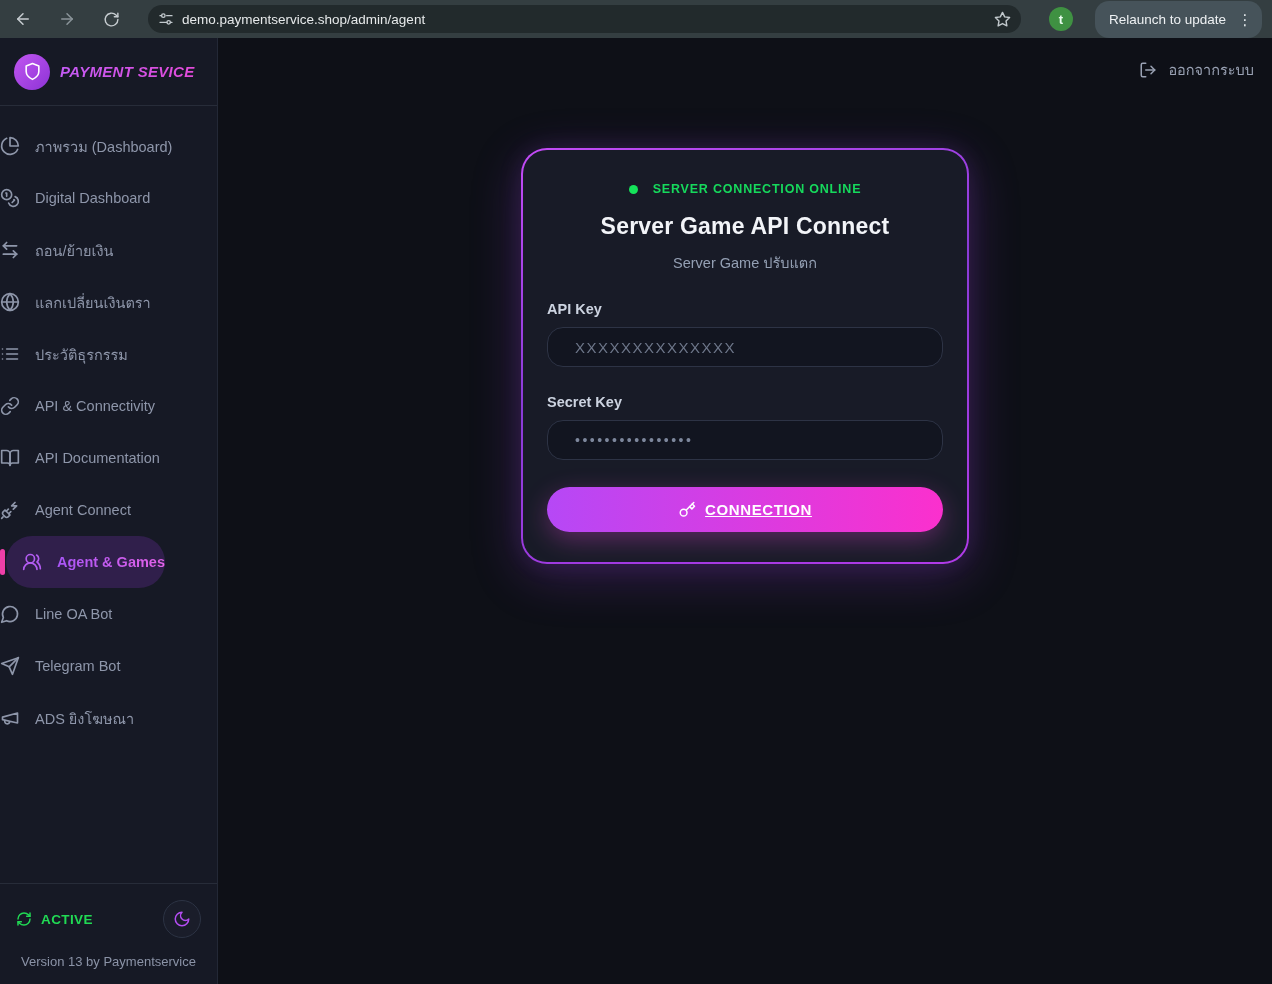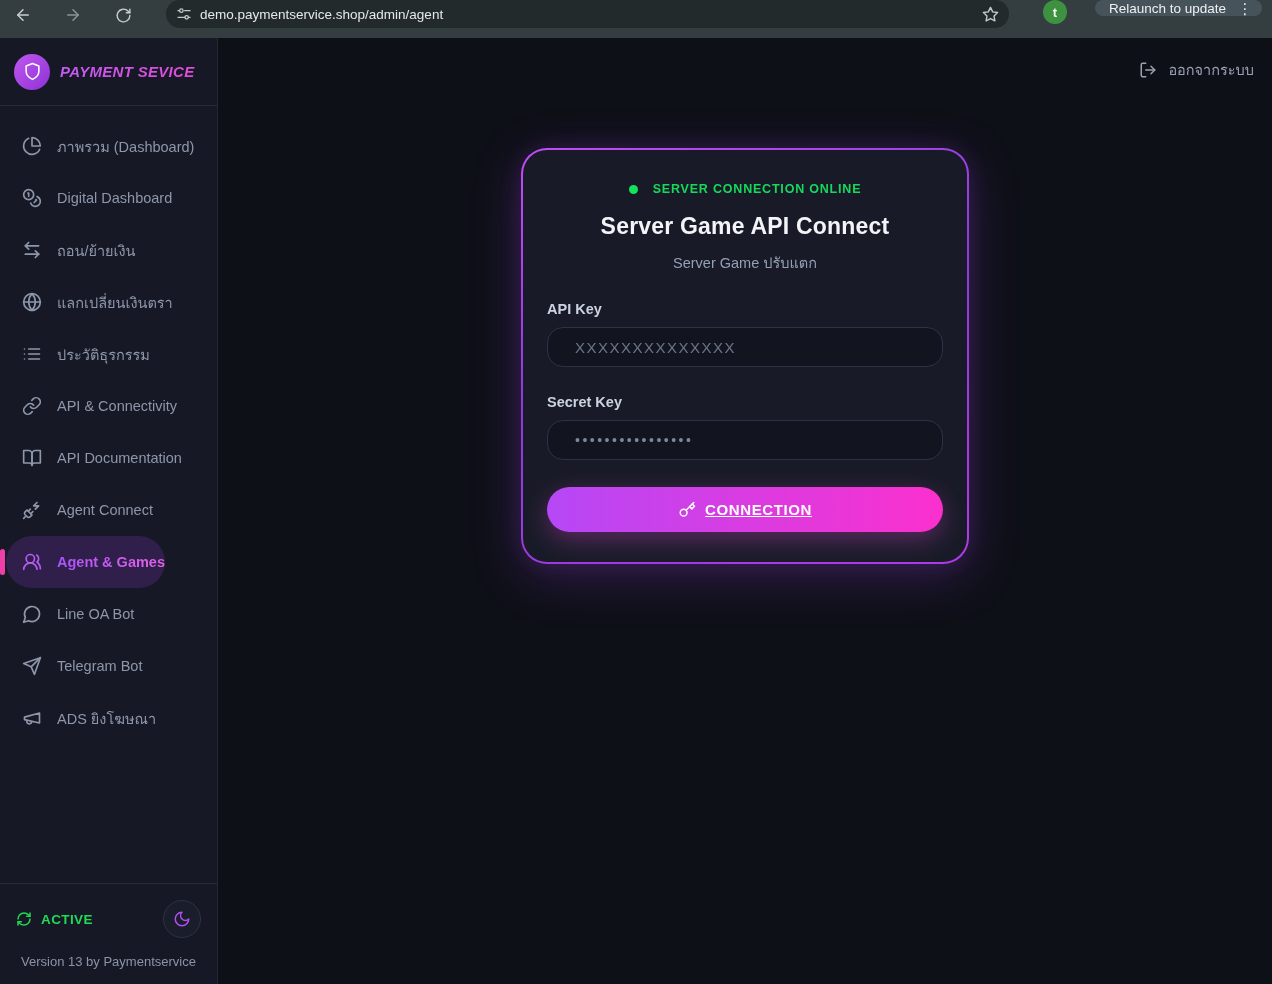--- a/index.html
+++ b/index.html
@@ -1,51 +1,51 @@
 <!DOCTYPE html>
 <html><head>
 <meta charset="utf-8">
 <style>
   * { margin:0; padding:0; box-sizing:border-box; }
   html,body { width:1272px; height:984px; overflow:hidden; background:#0e1017;
     font-family:"Liberation Sans","DejaVu Sans",sans-serif; }
 
   
-  .browser-bar { height:38px; background:#343e41; display:flex; 
-    padding:0 10px 0 8px; gap:20px; }
+  .browser-bar { height:38px; background:#343e41; display:flex; align-items:center;
+    padding:0 10px 0 8px; gap:14px; }
   .nav-btn { width:30px; height:30px; border-radius:50%; display:flex; align-items:center;
     justify-content:center; color:#c7cdd1; flex:0 0 auto; }
   .nav-btn.dim { color:#8a9499; }
   .omnibox { flex:1; height:28px; background:#222a2c; border-radius:14px; margin:0 8px;
     display:flex; align-items:center; padding:0 10px; gap:8px; max-width:958px; }
   .omnibox .url { color:#e6e9ea; font-size:13.5px; flex:1; white-space:nowrap; overflow:hidden; }
   .tune-ic, .star-ic { color:#c2c9cd; display:flex; align-items:center; }
   .avatar { width:24px; height:24px; border-radius:50%; background:#3f9142; color:#eafcEF;
     color:#eafcef; font-size:13px; font-weight:bold; display:flex; align-items:center;
     justify-content:center; margin:0 8px 0 6px; flex:0 0 auto; }
-  .relaunch { height:16px; background:#46535a; border-radius:14px; display:flex; align-items:center;
+  .relaunch { height:37px; background:#46535a; border-radius:14px; display:flex; align-items:center;
     padding:0 6px 0 14px; gap:8px; color:#eef1f3; font-size:13.5px; flex:0 0 auto; }
   .kebab { color:#e2e7ea; font-size:15px; letter-spacing:0; line-height:1;
     width:22px; text-align:center; }
 
   
   .app { display:flex; height:946px; }
   .sidebar { width:218px; background:#161925; border-right:1px solid #232836;
     display:flex; flex-direction:column; }
   .brand { height:68px; display:flex; align-items:center; gap:10px; padding:0 14px;
     border-bottom:1px solid rgba(148,163,184,.14);font-style:italic; }
   .brand-badge { width:36px; height:36px; border-radius:50%;
     background:linear-gradient(135deg,#c156f0,#8d33d6); display:flex; align-items:center;
     justify-content:center; color:#fff; flex:0 0 auto; }
   .brand-name { font-size:15px; font-weight:bold; letter-spacing:.3px;
     background:linear-gradient(90deg,#c45bf5,#e24bd9); -webkit-background-clip:text;
     background-clip:text; color:transparent; }
 
   .nav { flex:1; padding-top:14px; }
-  .nav-item { height:52px; display:flex; align-items:center; gap:15px; padding-left:22px;
+  .nav-item { height:52px; display:flex; align-items:center; gap:15px; 
     color:#8e96aa; font-size:14.5px; cursor:pointer; position:relative; }
   .nav-item .ic { display:flex; align-items:center; color:#8e96aa; }
   .nav-item.active { margin:0 52px 0 6px; padding-left:16px; border-radius:999px;
     background:#301f4b; }
   .nav-item.active .ic { color:#b35cf2; }
   .nav-item.active .lbl { font-weight:bold;
     background:linear-gradient(90deg,#a855f7,#e462e8); -webkit-background-clip:text;
     background-clip:text; color:transparent; }
   .active-accent { position:absolute; left:-6px; top:50%; transform:translateY(-50%);
     width:5px; height:26px; border-radius:3px; background:#ee3fa8; }

